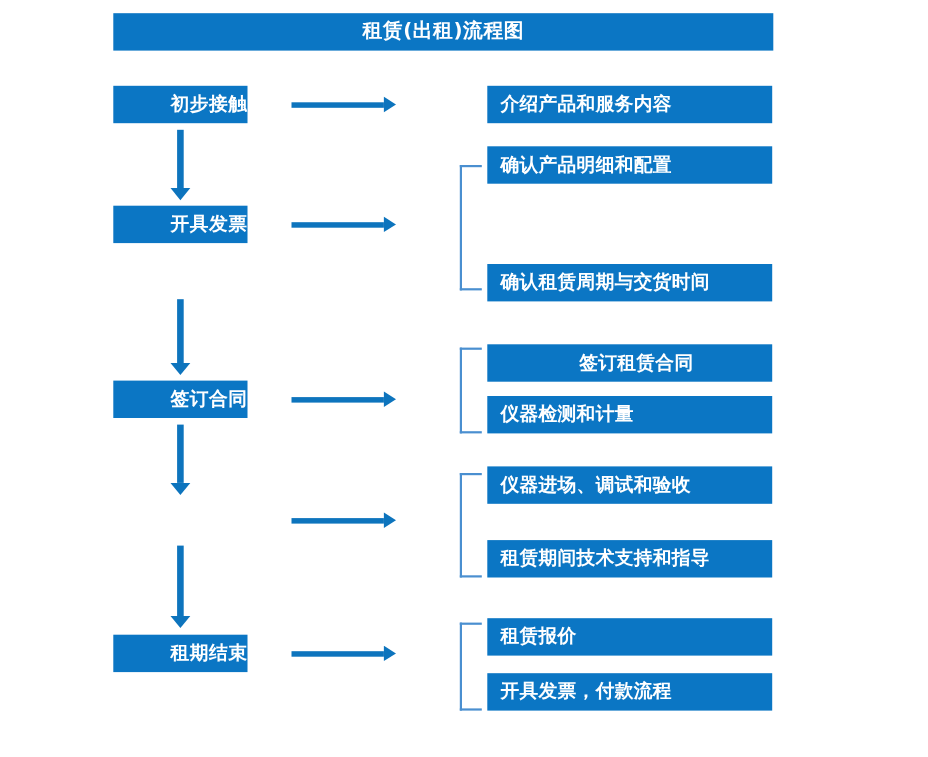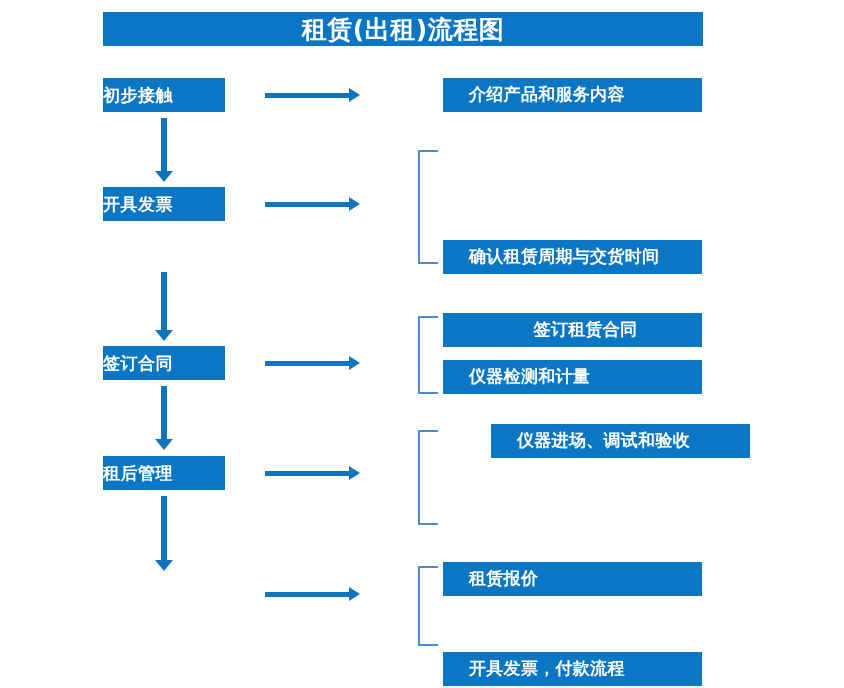--- a/index.html
+++ b/index.html
@@ -25,35 +25,35 @@
     top: 12px;
     width: 600px;
     height: 34px;
     background: #0b76c4;
     display: flex;
     align-items: center;
     justify-content: center;
   }
   .title-bar .title-text {
     color: #ffffff;
-    font-size: 25px;
+    font-size: 18px;
     font-weight: bold;
     letter-spacing: 0.5px;
     line-height: 1;
   }
 
   
   .stage-box {
     position: absolute;
     width: 122px;
     height: 34px;
     background: #0b76c4;
     display: flex;
     align-items: center;
-    justify-content: flex-start;
+    justify-content: flex-end;
   }
   .stage-box .stage-text {
     color: #ffffff;
     font-size: 17px;
     font-weight: bold;
     line-height: 1;
     letter-spacing: 0.5px;
   }
 
   
@@ -64,24 +64,23 @@
     height: 34px;
     background: #0b76c4;
     display: flex;
     align-items: center;
   }
   .detail-box .detail-text {
     color: #ffffff;
     font-size: 17px;
     font-weight: bold;
     line-height: 1;
-    padding-left: 26px;
+    padding-left: 12px;
     letter-spacing: 0.3px;
     white-space: nowrap;
-    font-family: Liberation Mono, monospace;
   }
 
   
   .h-arrow {
     position: absolute;
     height: 14px;
   }
   .h-arrow .shaft {
     position: absolute;
     left: 0;
@@ -143,22 +142,22 @@
 
   <div class="stage-box" style="left:103px; top:78px;">
     <span class="stage-text">初步接触</span>
   </div>
   <div class="stage-box" style="left:103px; top:187px;">
     <span class="stage-text">开具发票</span>
   </div>
   <div class="stage-box" style="left:103px; top:346px;">
     <span class="stage-text">签订合同</span>
   </div>
-  <div class="stage-box" style="left:103px; top:456px;">
-    <span class="stage-text">租后管理</span>
+  <div class="stage-box" style="left:103px; top:577px;">
+    <span class="stage-text">租期结束</span>
   </div>
 
   <div class="v-arrow" style="left:155px; top:118px; height:64px;">
     <div class="shaft" style="height:53px;"></div>
     <div class="head" style="top:53px;"></div>
   </div>
   <div class="v-arrow" style="left:155px; top:272px; height:69px;">
     <div class="shaft" style="height:58px;"></div>
     <div class="head" style="top:58px;"></div>
   </div>
@@ -193,32 +192,38 @@
   </div>
 
   <div class="bracket" style="left:418px; top:150px; height:114px;"></div>
   <div class="bracket" style="left:418px; top:316px; height:78px;"></div>
   <div class="bracket" style="left:418px; top:430px; height:95px;"></div>
   <div class="bracket" style="left:418px; top:566px; height:80px;"></div>
 
   <div class="detail-box" style="top:78px;">
     <span class="detail-text">介绍产品和服务内容</span>
   </div>
+  <div class="detail-box" style="top:133px;">
+    <span class="detail-text">确认产品明细和配置</span>
+  </div>
   <div class="detail-box" style="top:240px;">
     <span class="detail-text">确认租赁周期与交货时间</span>
   </div>
   <div class="detail-box" style="top:313px;justify-content:center;">
     <span class="detail-text">签订租赁合同</span>
   </div>
   <div class="detail-box" style="top:360px;">
     <span class="detail-text">仪器检测和计量</span>
   </div>
-  <div class="detail-box" style="top:424px;margin-left:48px;">
+  <div class="detail-box" style="top:424px;">
     <span class="detail-text">仪器进场、调试和验收</span>
+  </div>
+  <div class="detail-box" style="top:491px;">
+    <span class="detail-text">租赁期间技术支持和指导</span>
   </div>
   <div class="detail-box" style="top:562px;">
     <span class="detail-text">租赁报价</span>
   </div>
-  <div class="detail-box" style="top:612px;margin-top:40px;">
+  <div class="detail-box" style="top:612px;">
     <span class="detail-text">开具发票，付款流程</span>
   </div>
 
 </div>
 
 </body></html>

